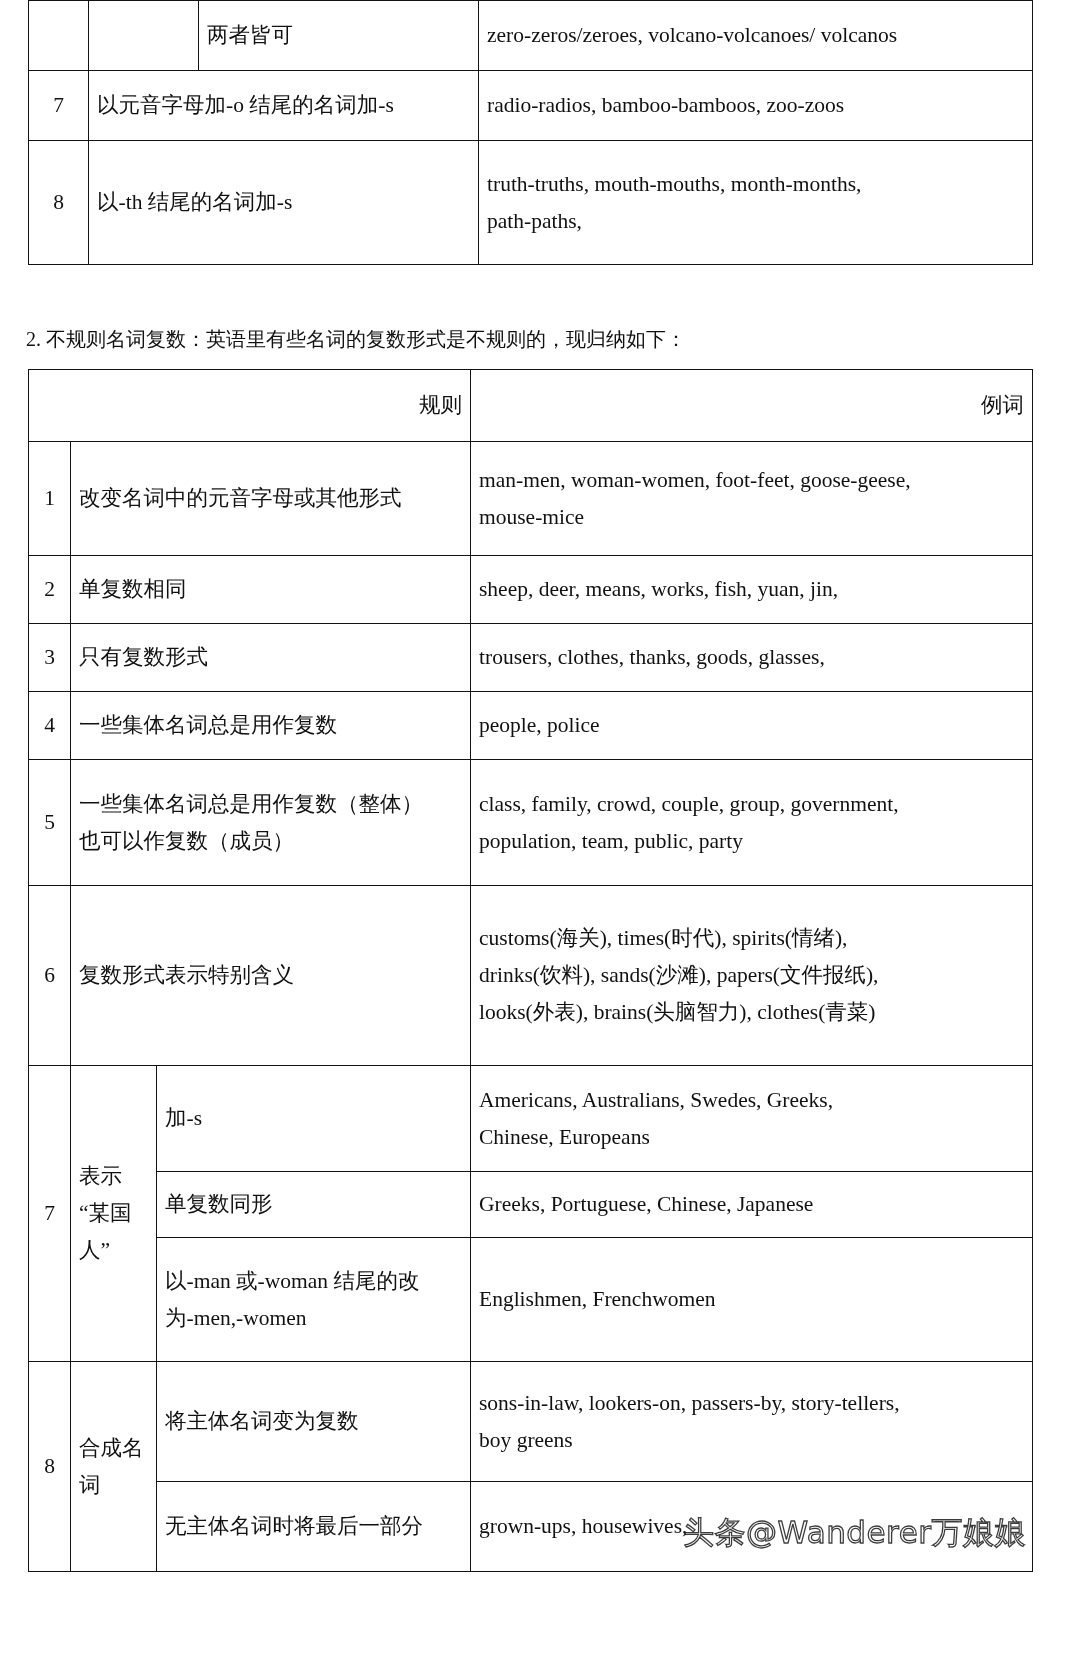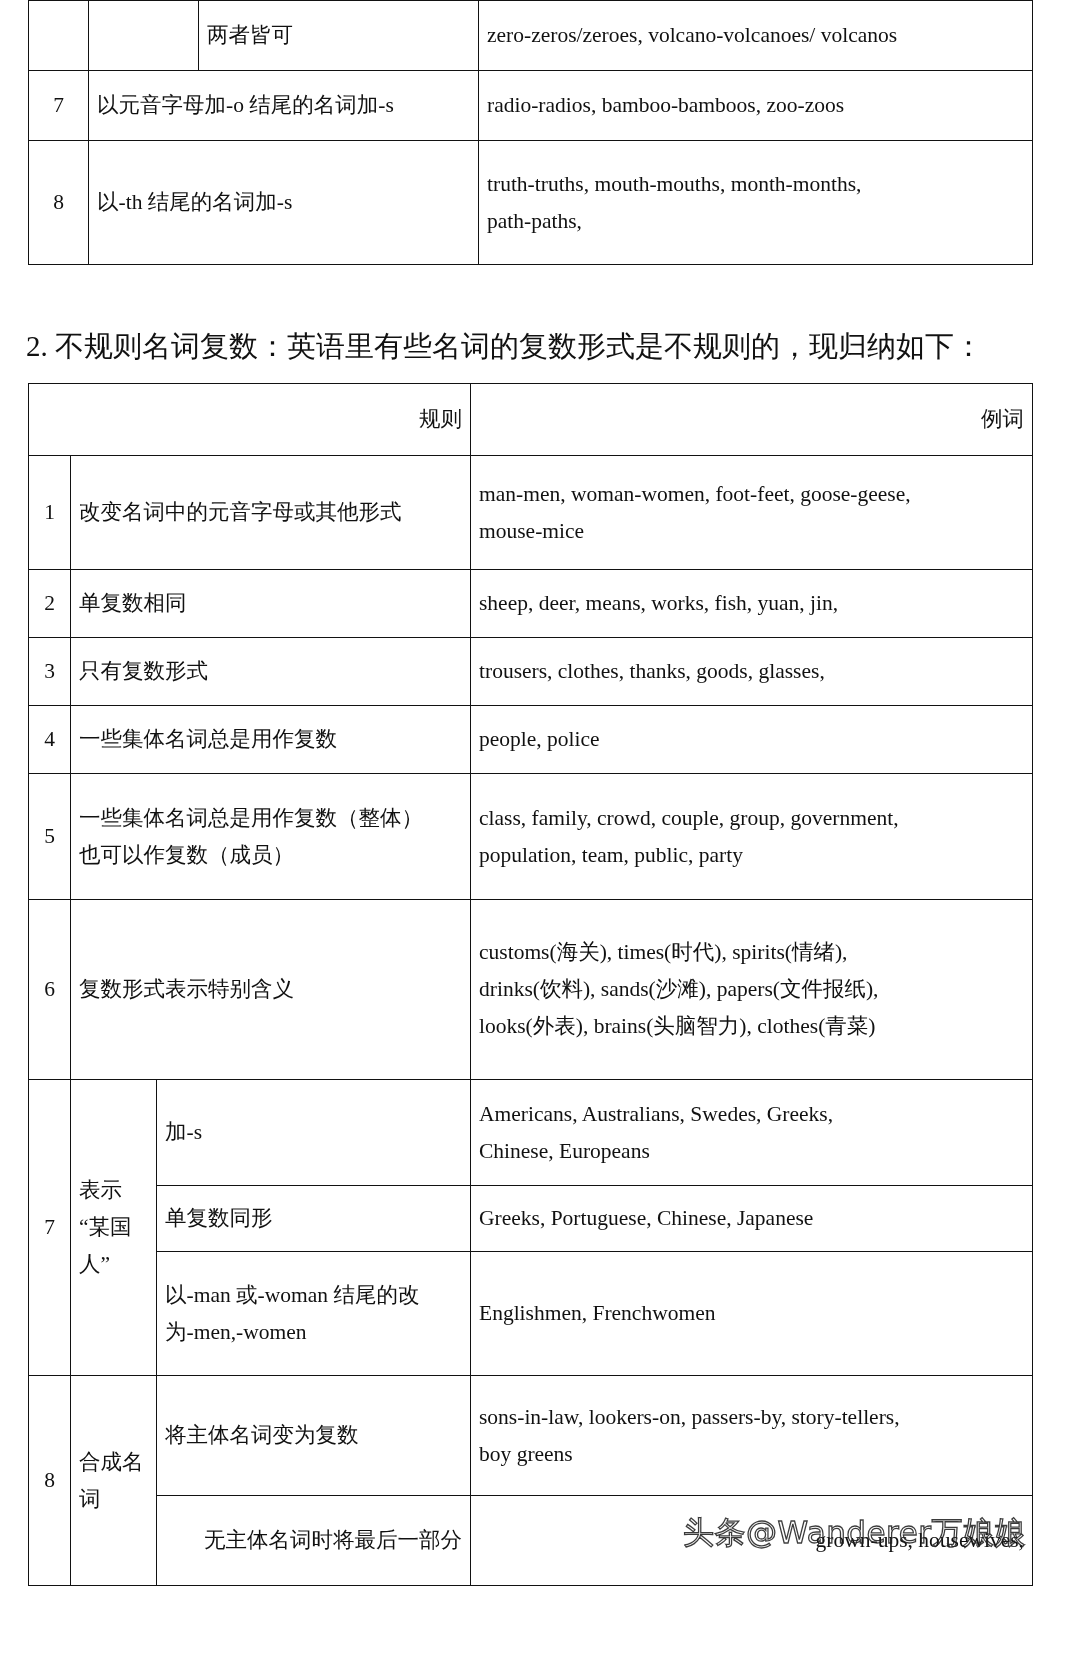--- a/index.html
+++ b/index.html
@@ -60,38 +60,38 @@
   .tbl1-wrap { padding-top: 0; }
 
   
   .t1-r1 { height: 70px; }
   .t1-r2 { height: 70px; }
   .t1-r3 { height: 124px; }
 
   .section-title {
     margin: 0;
     padding: 58px 0 14px 26px;
-    font-size: 29px;
+    font-size: 20px;
     line-height: 1.6;
     font-family: "Liberation Serif", "DejaVu Serif", serif;
     color: #111;
   }
 
   .t2-head { height: 72px; }
   .t2-r1 { height: 114px; }
   .t2-r2 { height: 68px; }
   .t2-r3 { height: 68px; }
   .t2-r4 { height: 68px; }
   .t2-r5 { height: 126px; }
   .t2-r6 { height: 180px; }
   .t2-r7a { height: 106px; }
   .t2-r7b { height: 66px; }
   .t2-r7c { height: 124px; }
   .t2-r8a { height: 120px; }
-  .t2-r8b { height: 90px; text-align: right; }
+  .t2-r8b { height: 90px; }
 
   .cellline { display: block; }
 
   .watermark {
     position: absolute;
     left: 683px;
     top: 1512px;
     font-size: 31px;
     letter-spacing: 0.5px;
     font-family: "DejaVu Sans", "Liberation Sans", sans-serif;

